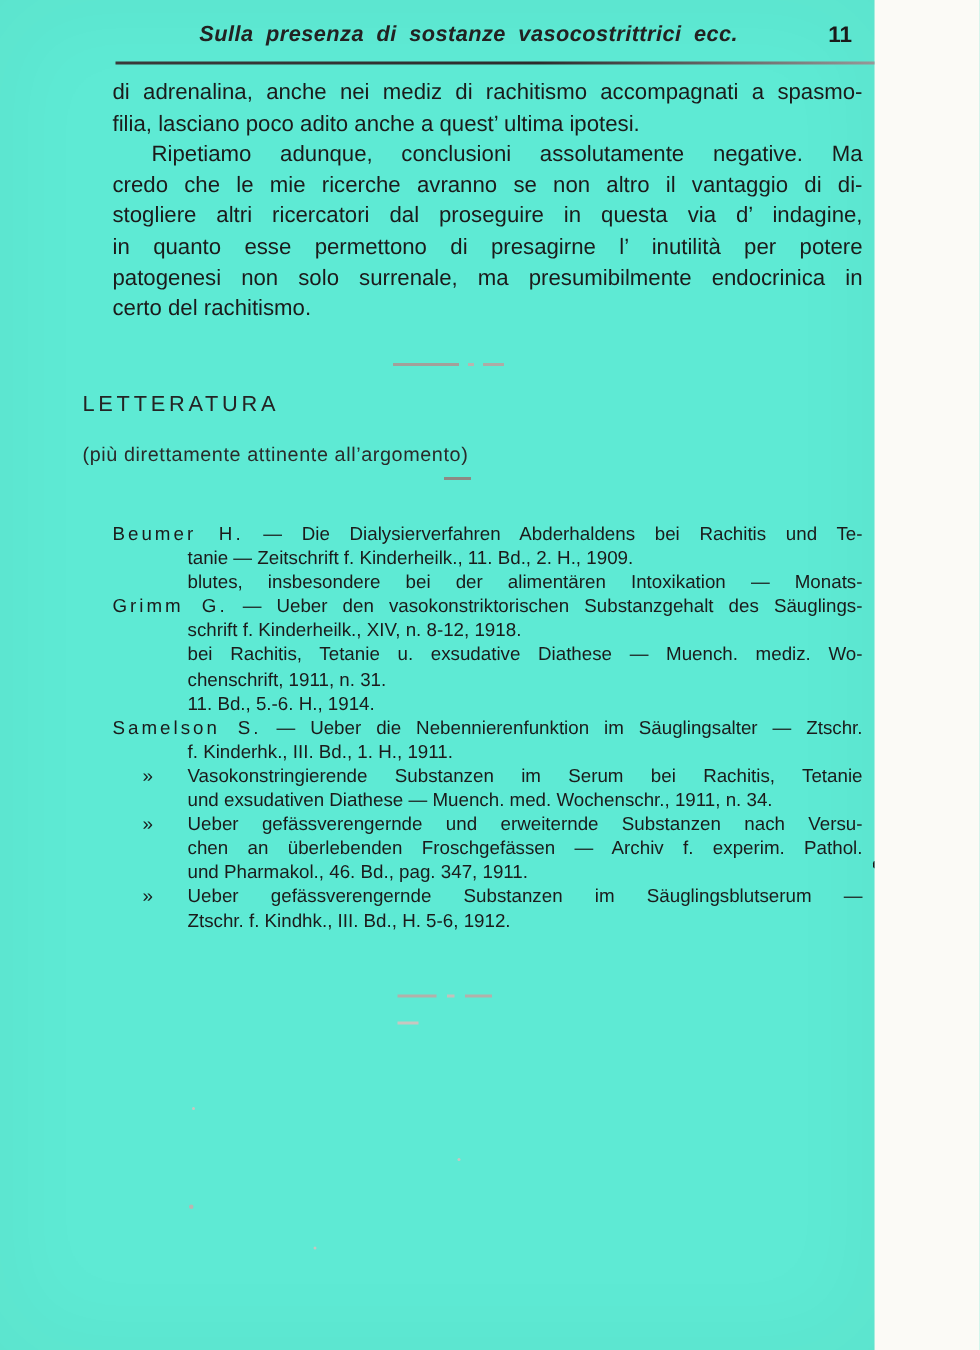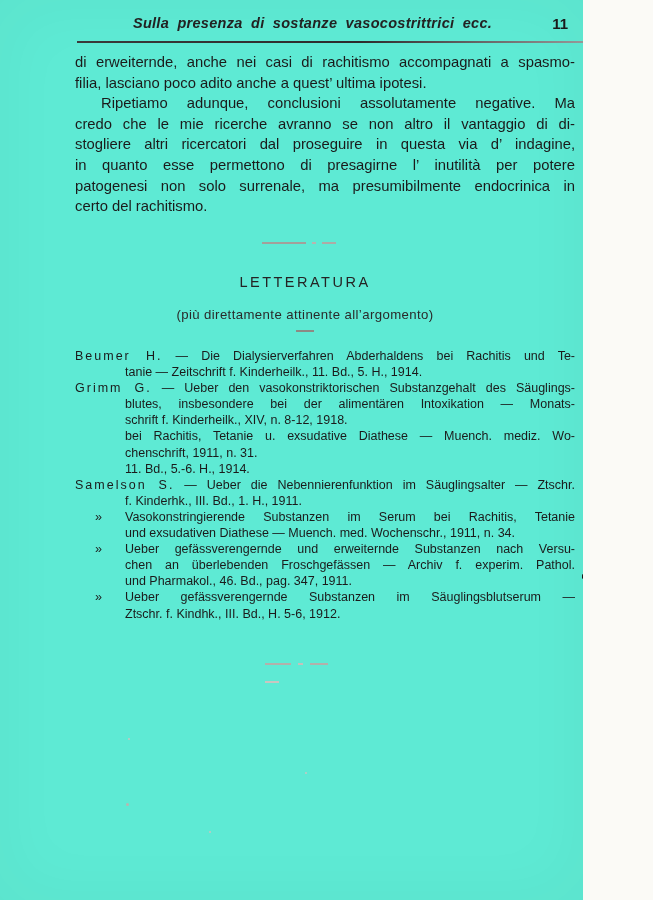--- a/index.html
+++ b/index.html
@@ -90,23 +90,23 @@
     margin-right: 6px;
   }
   .section-divider i:nth-child(1) { width: 44px; }
   .section-divider i:nth-child(2) { width: 4px; background:#b8b5af; }
   .section-divider i:nth-child(3) { width: 14px; background:#aeaba5; }
 
   
   .lit-heading {
     position: absolute;
     left: 75px;
-    top: 274px;
+    top: 262px;
     width: 500px;
-    text-align: center;
+    text-align: left;
     transform: translateX(-20px);
   }
   .lit-title {
     font-size: 14.5px;
     letter-spacing: 2.5px;
     color: #242424;
   }
   .lit-subtitle {
     font-size: 13.2px;
     margin-top: 17px;
@@ -196,21 +196,21 @@
 
 <div class="page">
 
   <div class="header">
     <span class="running-title">Sulla presenza di sostanze vasocostrittrici ecc.</span>
     <span class="page-number">11</span>
   </div>
   <div class="header-rule"></div>
 
   <div class="body-text" id="body-text">
-      <div class="body-line">di erweiternde, anche nei casi di rachitismo accompagnati a spasmo-</div>
+      <div class="body-line">di adrenalina, anche nei mediz di rachitismo accompagnati a spasmo-</div>
       <div class="body-line final">filia, lasciano poco adito anche a quest’ ultima ipotesi.</div>
       <div class="body-line indent">Ripetiamo adunque, conclusioni assolutamente negative. Ma</div>
       <div class="body-line">credo che le mie ricerche avranno se non altro il vantaggio di di-</div>
       <div class="body-line">stogliere altri ricercatori dal proseguire in questa via d’ indagine,</div>
       <div class="body-line">in quanto esse permettono di presagirne l’ inutilità per potere</div>
       <div class="body-line">patogenesi non solo surrenale, ma presumibilmente endocrinica in</div>
       <div class="body-line final">certo del rachitismo.</div>
     </div>
 
   <div class="section-divider">
@@ -218,23 +218,23 @@
   </div>
 
   <div class="lit-heading">
     <div class="lit-title">LETTERATURA</div>
     <div class="lit-subtitle">(più direttamente attinente all’argomento)</div>
     <div class="heading-dash"></div>
   </div>
 
   <div class="bibliography" id="bibliography">
       <div class="bib-line"><span class="bib-author">Beumer H.</span> — Die Dialysierverfahren Abderhaldens bei Rachitis und Te-</div>
-      <div class="bib-line final cont">tanie — Zeitschrift f. Kinderheilk., 11. Bd., 5. H., 1914.</div>
+      <div class="bib-line final cont">tanie — Zeitschrift f. Kinderheilk., 11. Bd., 2. H., 1909.</div>
+      <div class="bib-line cont">blutes, insbesondere bei der alimentären Intoxikation — Monats-</div>
       <div class="bib-line"><span class="bib-author">Grimm G.</span> — Ueber den vasokonstriktorischen Substanzgehalt des Säuglings-</div>
-      <div class="bib-line cont">blutes, insbesondere bei der alimentären Intoxikation — Monats-</div>
       <div class="bib-line final cont">schrift f. Kinderheilk., XIV, n. 8-12, 1918.</div>
       <div class="bib-line cont">bei Rachitis, Tetanie u. exsudative Diathese — Muench. mediz. Wo-</div>
       <div class="bib-line final cont">chenschrift, 1911, n. 31.</div>
       <div class="bib-line final cont">11. Bd., 5.-6. H., 1914.</div>
       <div class="bib-line"><span class="bib-author">Samelson S.</span> — Ueber die Nebennierenfunktion im Säuglingsalter — Ztschr.</div>
       <div class="bib-line final cont">f. Kinderhk., III. Bd., 1. H., 1911.</div>
       <div class="bib-line cont ditto-line"><span class="ditto-mark">»</span>Vasokonstringierende Substanzen im Serum bei Rachitis, Tetanie</div>
       <div class="bib-line final cont">und exsudativen Diathese — Muench. med. Wochenschr., 1911, n. 34.</div>
       <div class="bib-line cont ditto-line"><span class="ditto-mark">»</span>Ueber gefässverengernde und erweiternde Substanzen nach Versu-</div>
       <div class="bib-line cont">chen an überlebenden Froschgefässen — Archiv f. experim. Pathol.</div>

